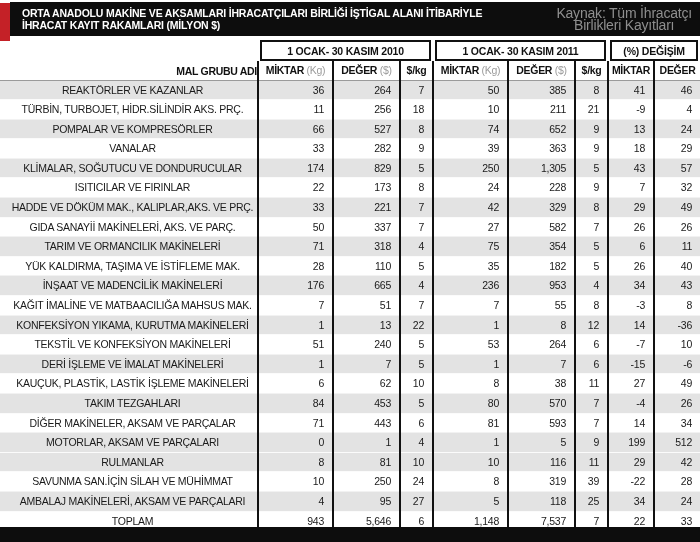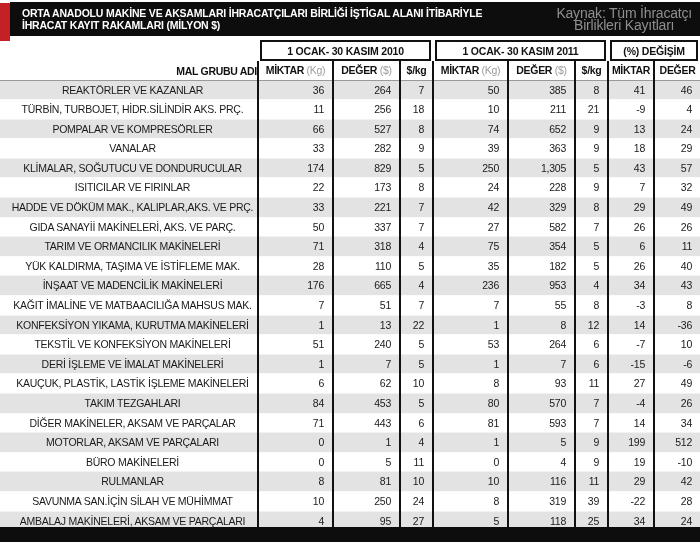--- a/index.html
+++ b/index.html
@@ -265,21 +265,21 @@
           <td class="cell-num">6</td>
           <td class="cell-num">-15</td>
           <td class="cell-num">-6</td>
         </tr>
         <tr class="row-white">
           <td class="cell-name">KAUÇUK, PLASTİK, LASTİK İŞLEME MAKİNELERİ</td>
           <td class="cell-num">6</td>
           <td class="cell-num">62</td>
           <td class="cell-num">10</td>
           <td class="cell-num">8</td>
-          <td class="cell-num">93</td>
+          <td class="cell-num">38</td>
           <td class="cell-num">11</td>
           <td class="cell-num">27</td>
           <td class="cell-num">49</td>
         </tr>
         <tr class="row-gray">
           <td class="cell-name">TAKIM TEZGAHLARI</td>
           <td class="cell-num">84</td>
           <td class="cell-num">453</td>
           <td class="cell-num">5</td>
           <td class="cell-num">80</td>
@@ -302,31 +302,20 @@
         <tr class="row-gray">
           <td class="cell-name">MOTORLAR, AKSAM VE PARÇALARI</td>
           <td class="cell-num">0</td>
           <td class="cell-num">1</td>
           <td class="cell-num">4</td>
           <td class="cell-num">1</td>
           <td class="cell-num">5</td>
           <td class="cell-num">9</td>
           <td class="cell-num">199</td>
           <td class="cell-num">512</td>
-        </tr>
-        <tr class="row-white">
-          <td class="cell-name">BÜRO MAKİNELERİ</td>
-          <td class="cell-num">0</td>
-          <td class="cell-num">5</td>
-          <td class="cell-num">11</td>
-          <td class="cell-num">0</td>
-          <td class="cell-num">4</td>
-          <td class="cell-num">9</td>
-          <td class="cell-num">19</td>
-          <td class="cell-num">-10</td>
         </tr>
         <tr class="row-gray">
           <td class="cell-name">RULMANLAR</td>
           <td class="cell-num">8</td>
           <td class="cell-num">81</td>
           <td class="cell-num">10</td>
           <td class="cell-num">10</td>
           <td class="cell-num">116</td>
           <td class="cell-num">11</td>
           <td class="cell-num">29</td>

